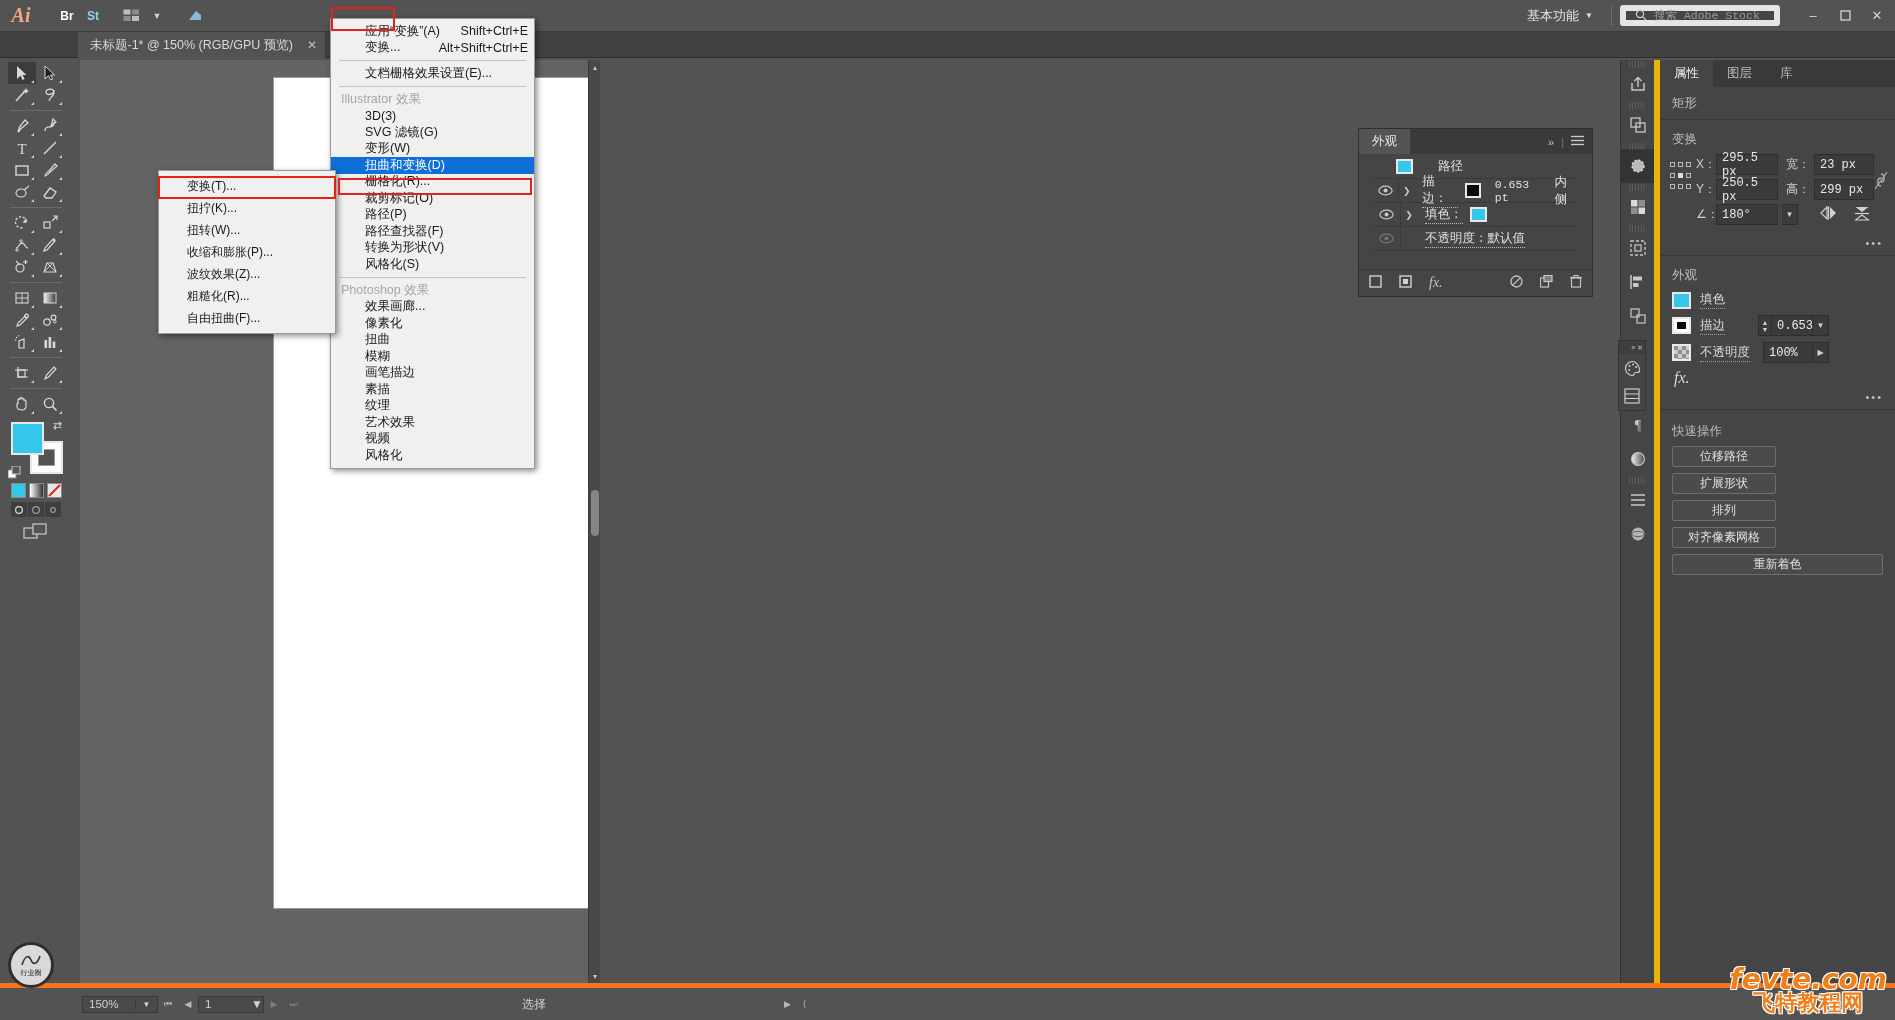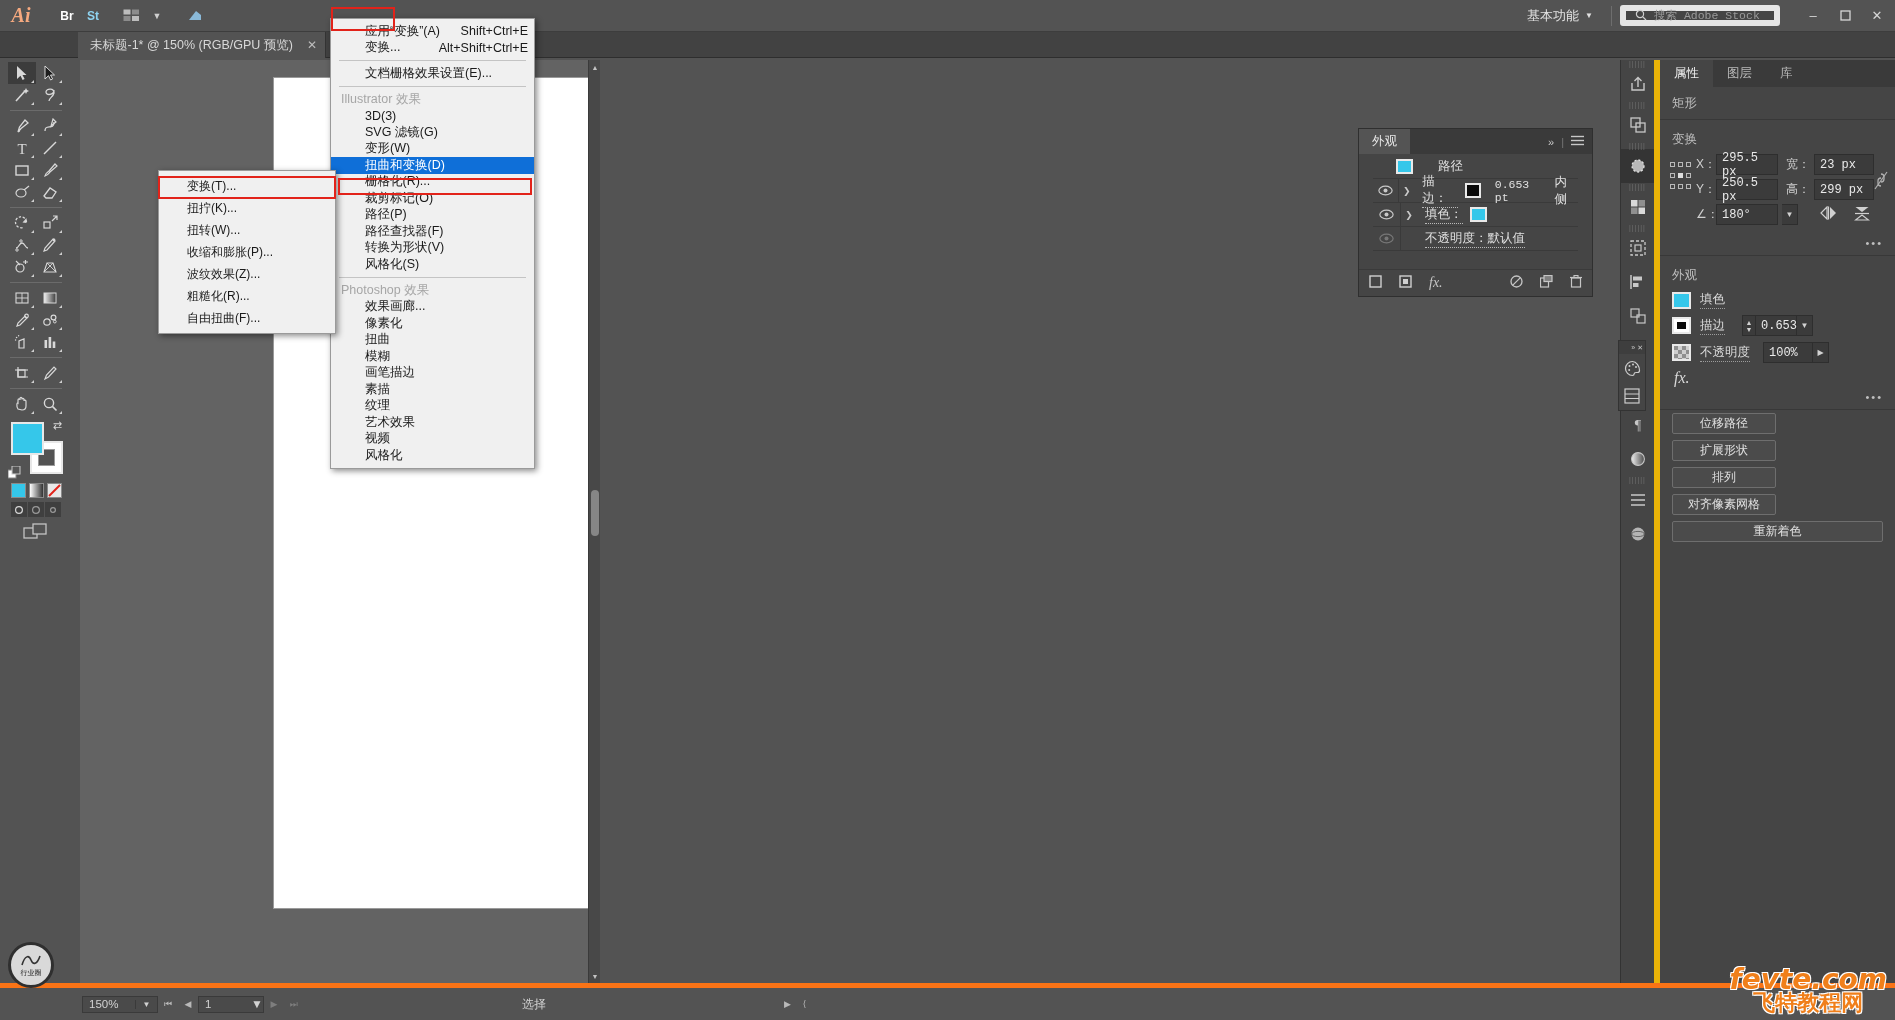--- a/index.html
+++ b/index.html
@@ -894,21 +894,21 @@
     <div class="rp-div" style="margin-top:6px;"></div>
 
     <div class="rp-sec-title">外观</div>
     <div class="approw">
       <span class="appsw" style="background:#35c7ea;"></span>
       <span class="applbl">填色</span>
     </div>
     <div class="approw">
       <span class="appsw" style="background:#0a0a0a;box-shadow:inset 0 0 0 3px #fff;"></span>
       <span class="applbl">描边</span>
-      <span style="display:flex;align-items:center;margin-left:8px;">
+      <span style="display:flex;align-items:center;margin-left:24px;">
         <span class="stepper">
             <span>▲</span>
             <span>▼</span>
           </span>
         <span class="finput" style="width:42px;">0.653</span>
         <span class="chev">▼</span>
       </span>
     </div>
     <div class="approw">
       <span class="appsw" style="background:
@@ -916,20 +916,21 @@
       <span class="applbl">不透明度</span>
       <span style="display:flex;align-items:center;margin-left:4px;">
         <span class="finput" style="width:50px;">100%</span>
         <span class="chev">▶</span>
       </span>
     </div>
     <div style="padding:3px 14px 0;font-style:italic;font-family:'Liberation Serif',serif;font-size:16px;color:#d8d8d8;">fx.</div>
     <div class="dots">•••</div>
     <div class="rp-div" style="margin-top:6px;"></div>
 
+    <div class="qa-title">快速操作</div>
     <div class="qa-grid" id="qa-grid">
         <div class="qa-btn qa-half">位移路径</div>
         <div class="qa-btn qa-half">扩展形状</div>
         <div class="qa-btn qa-half">排列</div>
         <div class="qa-btn qa-half">对齐像素网格</div>
         <div class="qa-btn qa-full">重新着色</div>
       </div>
   </div>
 
   <div class="statusbar">

